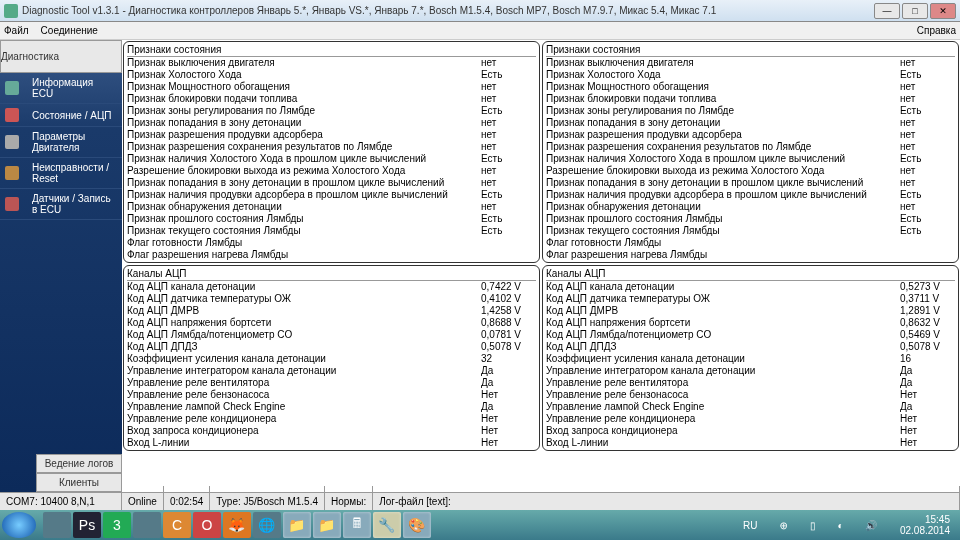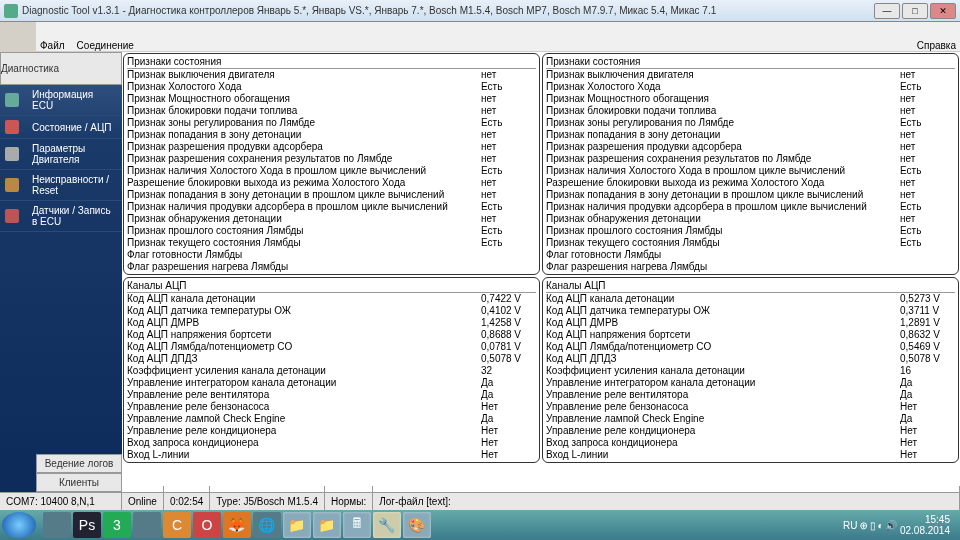--- a/index.html
+++ b/index.html
@@ -5,21 +5,21 @@
 * { margin: 0; padding: 0; box-sizing: border-box; font-family: Tahoma, sans-serif; font-size: 10px; }
 body { width: 960px; height: 540px; overflow: hidden; background: #d4d0c8; display: flex; flex-direction: column; }
 
 .titlebar { height: 22px; background: linear-gradient(#e8f0f8, #cfe0f0); display: flex; align-items: center; padding: 0 4px; border-bottom: 1px solid #888; }
 .titlebar .icon { width: 14px; height: 14px; background: #5a8; border-radius: 2px; margin-right: 4px; }
 .titlebar .title { flex: 1; color: #333; }
 .titlebar .winbtns { display: flex; gap: 2px; }
 .titlebar .wb { width: 26px; height: 16px; background: #e8e8e8; border: 1px solid #888; border-radius: 2px; display: flex; align-items: center; justify-content: center; font-size: 9px; }
 .titlebar .wb.close { background: #d88; }
 
-.menubar { height: 30px; background: #f0f0f0; display: flex; align-items: flex-end; padding: 0 4px; border-bottom: 1px solid #ccc; gap: 12px; margin-left: 36px; }
+.menubar { height: 18px; background: #f0f0f0; display: flex; align-items: center; padding: 0 4px; border-bottom: 1px solid #ccc; gap: 12px; }
 .menubar span { cursor: default; }
 .menubar .right { margin-left: auto; }
 
 .mainarea { flex: 1; display: flex; background: #fff; min-height: 0; }
 
 .sidebar { width: 122px; background: linear-gradient(to bottom, #3a5a8a, #1a3a6a 20%, #0c2a5a); display: flex; flex-direction: column; }
 .side-head { background: #e8e8e8; color: #333; text-align: left; padding: 10px 0; border: 1px solid #999; }
 .side-item { display: flex; align-items: center; gap: 13px; padding: 4px 5px; color: #fff; border-bottom: 1px solid #2a4a7a; cursor: pointer; }
 .side-item .si-icon { width: 14px; height: 14px; background: #6a9; border-radius: 2px; flex-shrink: 0; }
 .side-spacer { flex: 1; }
@@ -33,21 +33,21 @@
 .row .lbl { flex: 1; white-space: nowrap; overflow: hidden; }
 .row .val { width: 55px; }
 
 .statusbar { height: 18px; background: #e8e8e8; display: flex; align-items: center; border-top: 1px solid #999; }
 .sb-cell { padding: 16px 6px; border-right: 1px solid #999; height: 100%; display: flex; align-items: center; }
 
 .taskbar { height: 30px; background: linear-gradient(#6aa, #3a7a8a); display: flex; align-items: center; padding: 0 2px; }
 .start { width: 34px; height: 26px; background: radial-gradient(circle, #7cf, #15a); border-radius: 50%; margin-right: 6px; }
 .tb-icon { width: 28px; height: 26px; background: #557a88; border-radius: 2px; margin: 0 1px; display:flex; align-items:center; justify-content:center; color:#fff; font-size:14px; }
 .tb-icon.active { background: #88aabb; box-shadow: inset 0 0 3px rgba(255,255,255,.5); }
-.tray { margin-left: auto; display: flex; align-items: center; gap: 2px; color: #fff; padding-right: 8px; }
+.tray { margin-left: auto; display: flex; align-items: center; gap: 22px; color: #fff; padding-right: 8px; }
 .clock { text-align: right; line-height: 11px; font-size: 10px; }
 </style>
 </head>
 <body>
 
 <div class="titlebar">
   <div class="icon"></div>
   <div class="title">Diagnostic Tool v1.3.1 - Диагностика контроллеров Январь 5.*, Январь VS.*, Январь 7.*, Bosch M1.5.4, Bosch MP7, Bosch M7.9.7, Микас 5.4, Микас 7.1</div>
   <div class="winbtns">
     <div class="wb">—</div>

